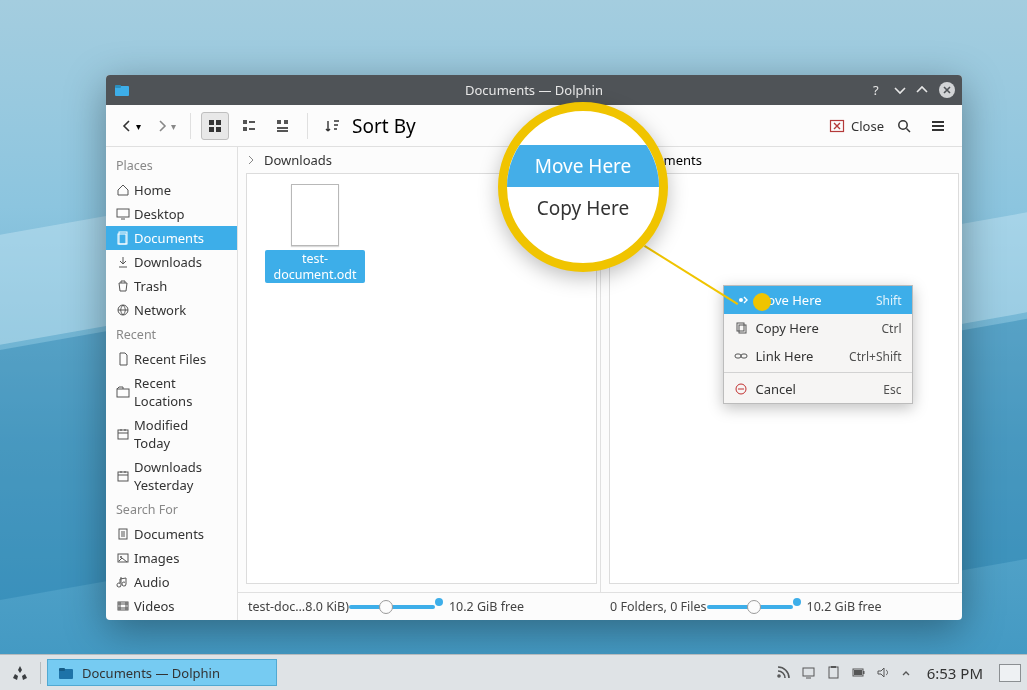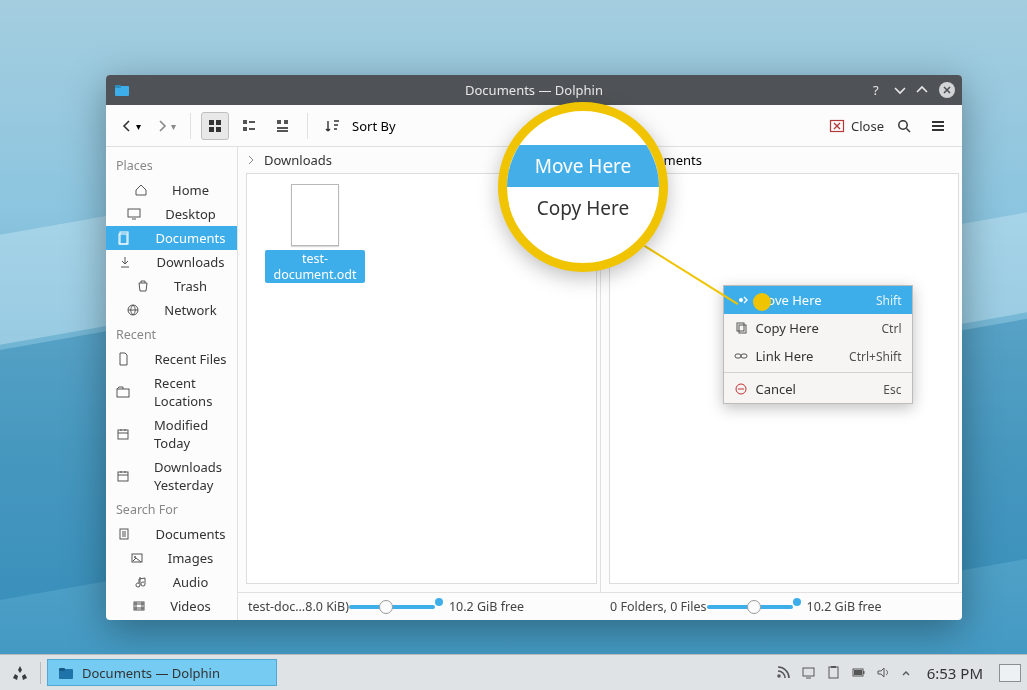--- a/index.html
+++ b/index.html
@@ -20,21 +20,21 @@
 .navarrow{display:flex;align-items:center;gap:2px;padding:4px;}
 .tb-sep{width:1px;height:26px;background:#e0e0e0;margin:0 4px;}
 .viewbtn{width:28px;height:28px;display:flex;align-items:center;justify-content:center;border-radius:3px;}
 .viewbtn.active{background:#e8e8e8;border:1px solid #bfbfbf;}
 .tb-spacer{flex:1;}
 .close-lbl{display:flex;align-items:center;gap:6px;font-size:13px;color:#333;}
 
 .winbody{flex:1;display:flex;min-height:0;}
 .sidebar{width:132px;border-right:1px solid #e0e0e0;padding:6px 0;font-size:13px;color:#333;overflow:hidden;}
 .sb-head{padding:4px 10px;color:#888;font-size:12.5px;}
-.sb-item{display:flex;align-items:center;gap:24px;padding:3px 10px;cursor:default;justify-content:center;}
+.sb-item{display:flex;align-items:center;gap:4px;padding:3px 10px;cursor:default;}
 .sb-item.sel{background:#3daee9;color:#fff;}
 .sb-ico{width:14px;height:14px;flex:none;}
 .panes{flex:1;display:flex;flex-direction:column;}
 .split{flex:1;display:flex;min-height:0;}
 .pane{flex:1;display:flex;flex-direction:column;min-width:0;}
 .pane + .pane{border-left:1px solid #e0e0e0;}
 .pane.active .crumb{color:#000;}
 .crumb{height:26px;display:flex;align-items:center;gap:8px;padding:0 8px;font-size:13px;color:#333;}
 .crumb.right{justify-content:flex-end;padding-right:260px;color:#000;}
 .files{flex:1;border:1px solid #dcdcdc;margin:0 3px 8px 8px;position:relative;background:#fff;}
@@ -146,21 +146,21 @@
           <rect x="2" y="9" width="11" height="2" fill="#555"></rect>
           <rect x="2" y="12" width="11" height="2" fill="#555"></rect>
         </svg>
       </div>
    <div class="tb-sep"></div>
    <div class="viewbtn">
         <svg width="16" height="16" viewBox="0 0 16 16">
           <path d="M4 3v10M4 13l-2-2M4 13l2-2 M10 3h5M10 7h4M10 11h3" stroke="#333" stroke-width="1.4" fill="none"></path>
         </svg>
       </div>
-   <span style="font-size:13px;">Sort By</span>
+   <span style="font-size:19px;">Sort By</span>
    <div class="tb-spacer"></div>
    <div class="close-lbl">
      <svg width="16" height="16" viewBox="0 0 16 16">
           <rect x="1.5" y="2.5" width="13" height="11" fill="none" stroke="#b43a3a" stroke-width="1.2"></rect>
           <path d="M5 5l6 6M11 5l-6 6" stroke="#b43a3a" stroke-width="1.4"></path>
         </svg>
      <span>Close</span>
    </div>
    <div class="viewbtn">
         <svg width="16" height="16" viewBox="0 0 16 16">

